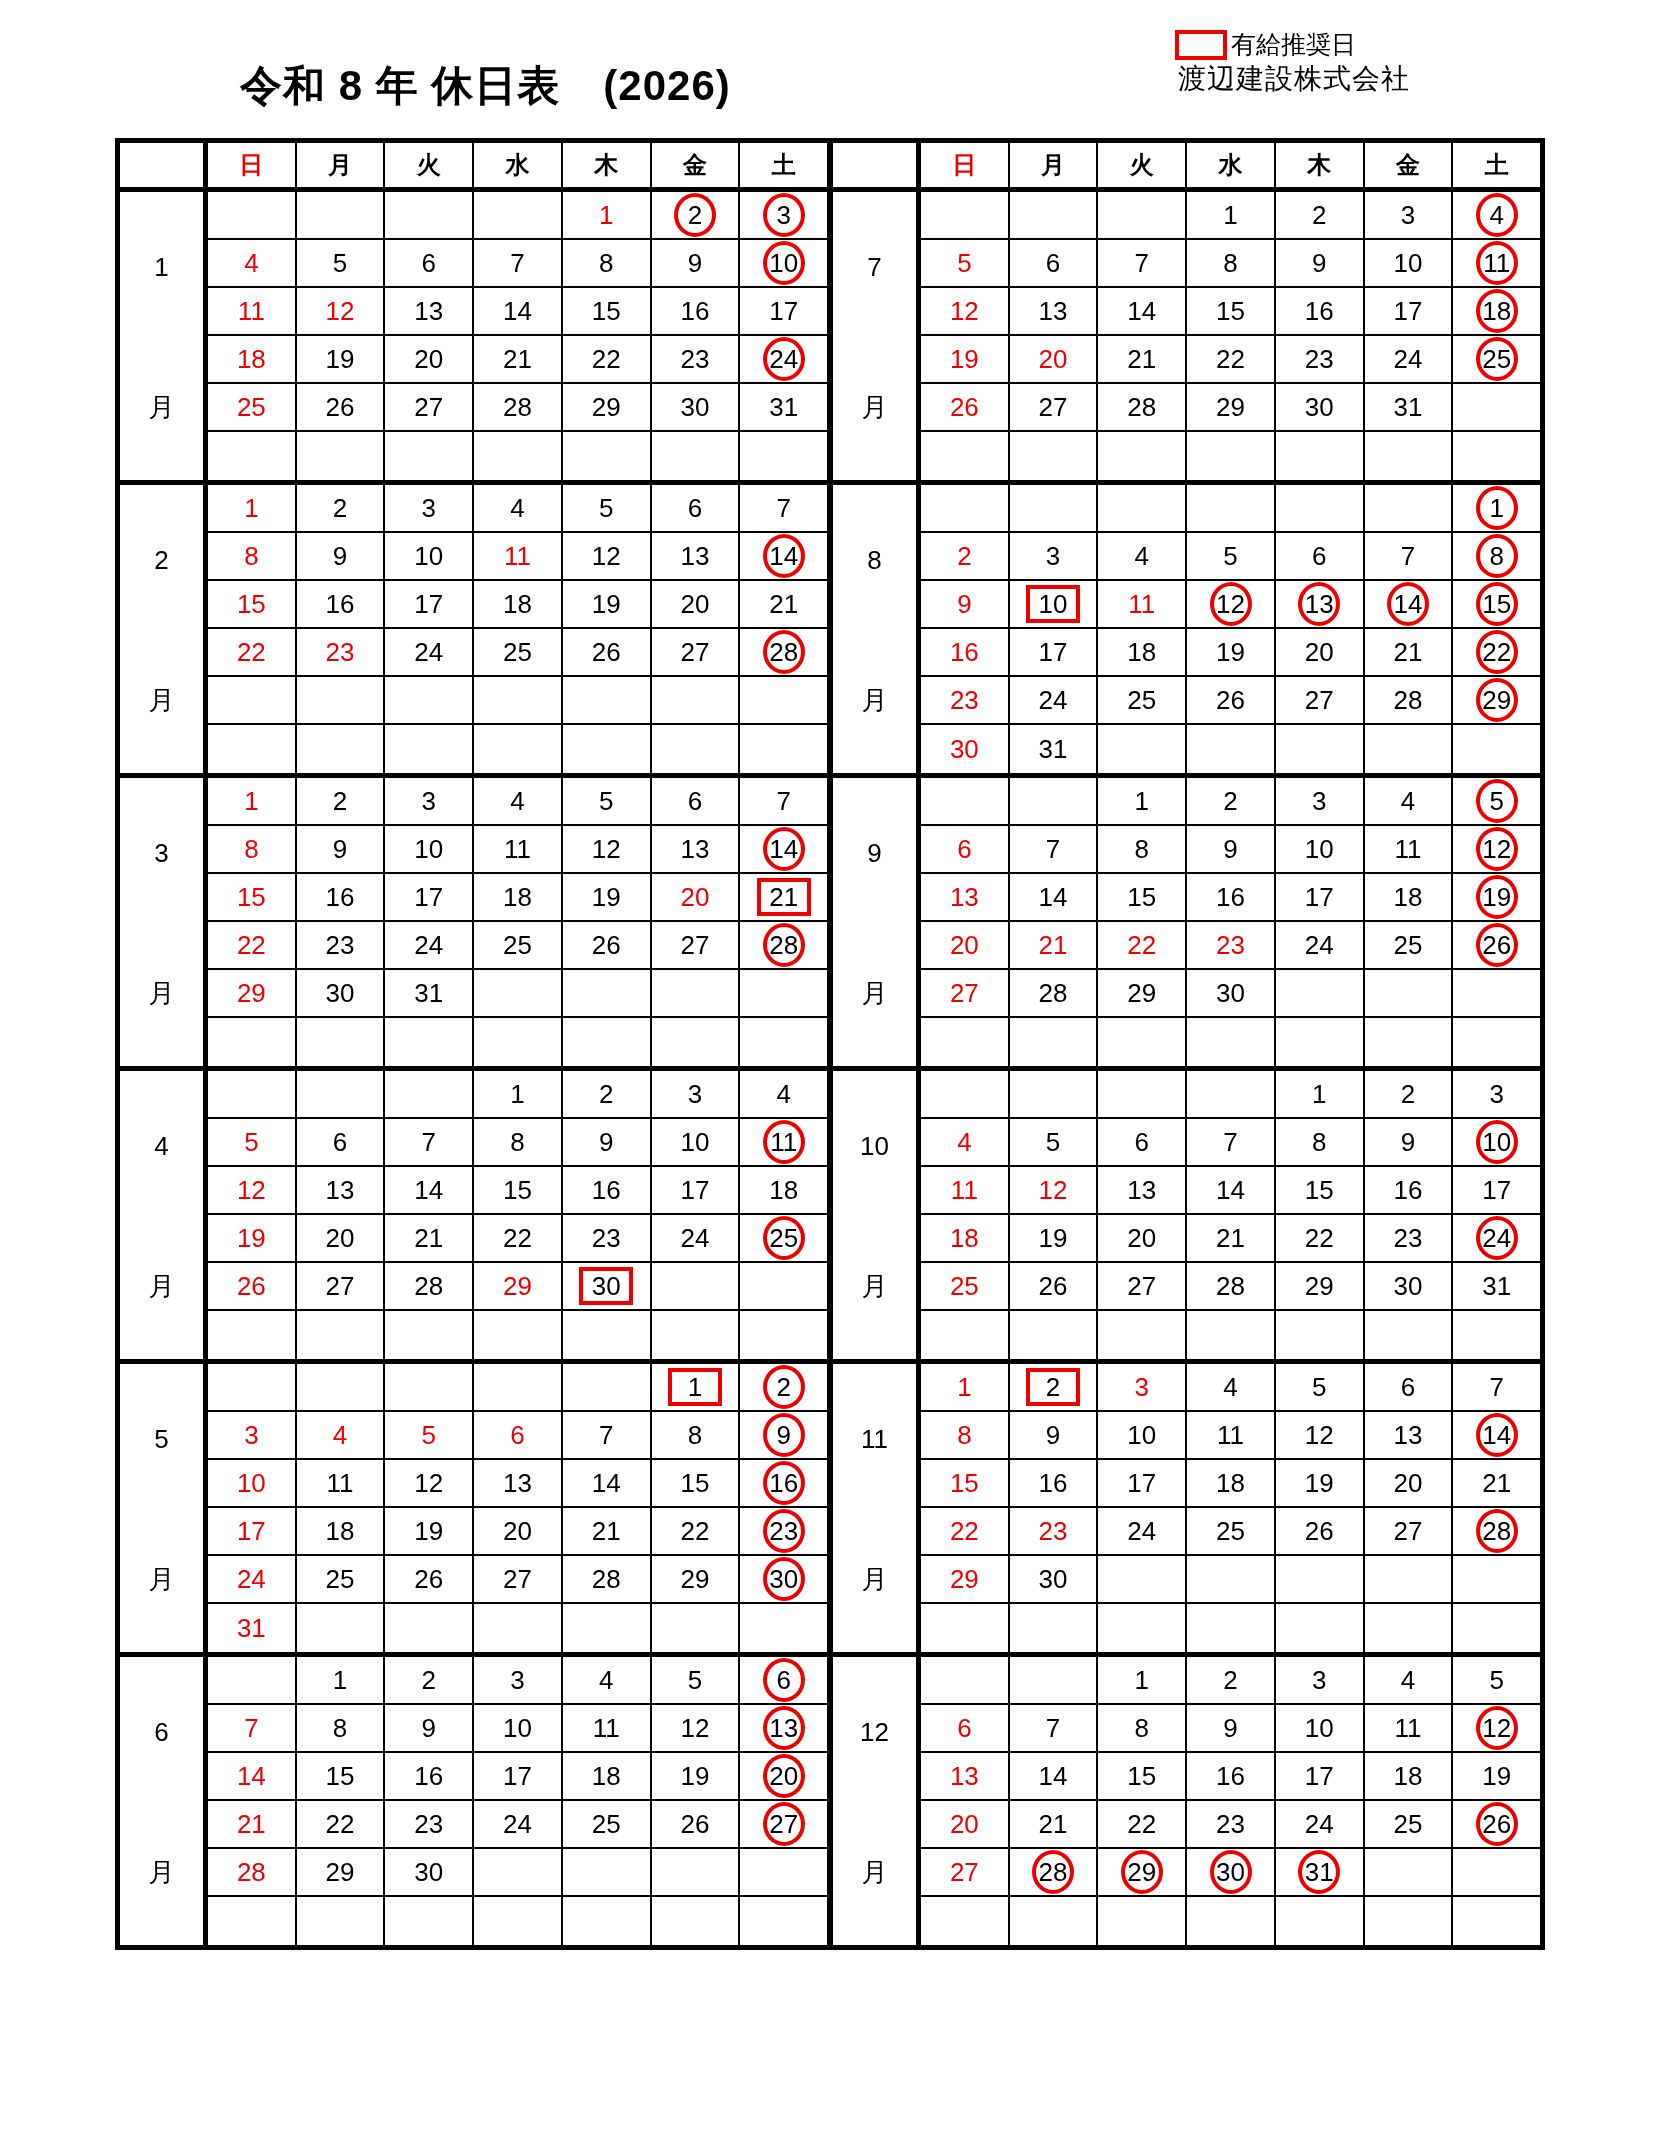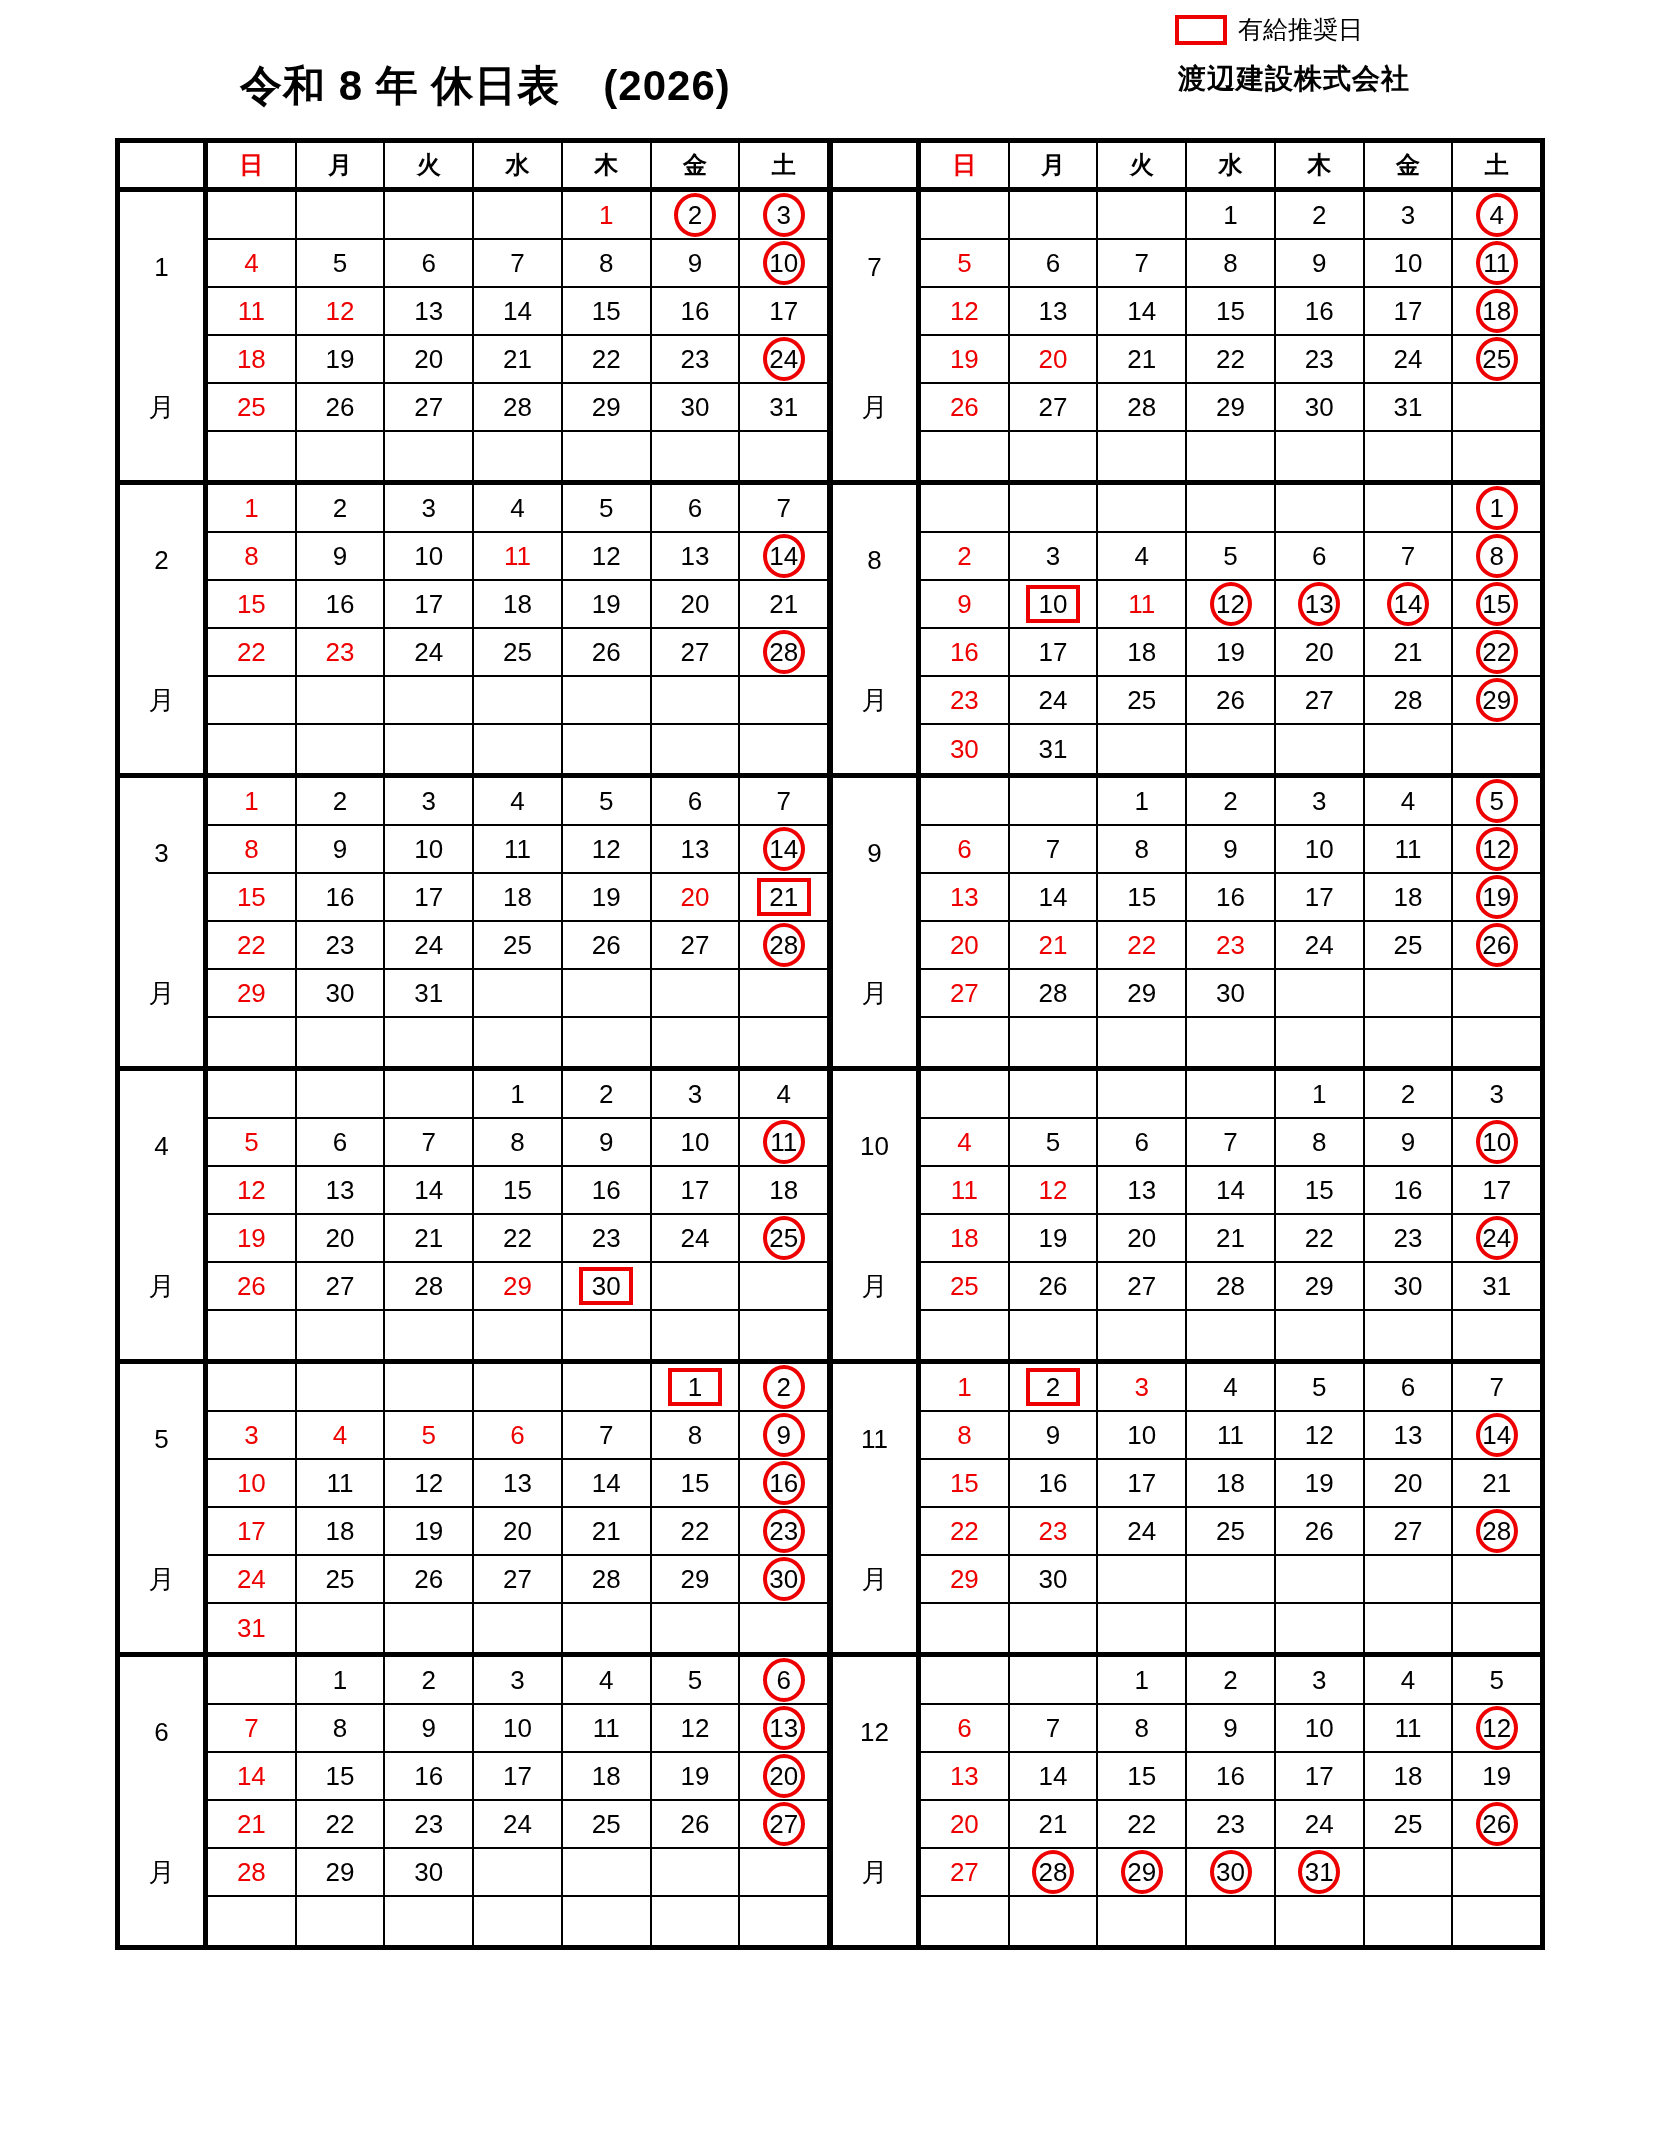--- a/index.html
+++ b/index.html
@@ -18,24 +18,24 @@
 
   
   .header {
     position: relative;
     width: 1654px;
     height: 98px;
   }
   .legend {
     position: absolute;
     left: 1175px;
-    top: 13px;
+    top: 28px;
     display: flex;
     align-items: center;
-    gap: 11px;
+    gap: 4px;
   }
   .legend-box {
     width: 52px;
     height: 30px;
     border: 4px solid #ee0000;
     background: #ffffff;
     box-sizing: border-box;
   }
   .legend-label {
     font-size: 25px;
@@ -50,21 +50,21 @@
     font-size: 42px;
     font-weight: bold;
     letter-spacing: 1px;
     white-space: nowrap;
   }
   .company {
     position: absolute;
     left: 1178px;
     top: 60px;
     font-size: 28px;
-    font-weight: bold;
+    font-weight: normal;
     letter-spacing: 1px;
     white-space: nowrap;
   }
 
   
   .sheet {
     position: absolute;
     left: 115px;
     top: 138px;
     width: 1430px;

